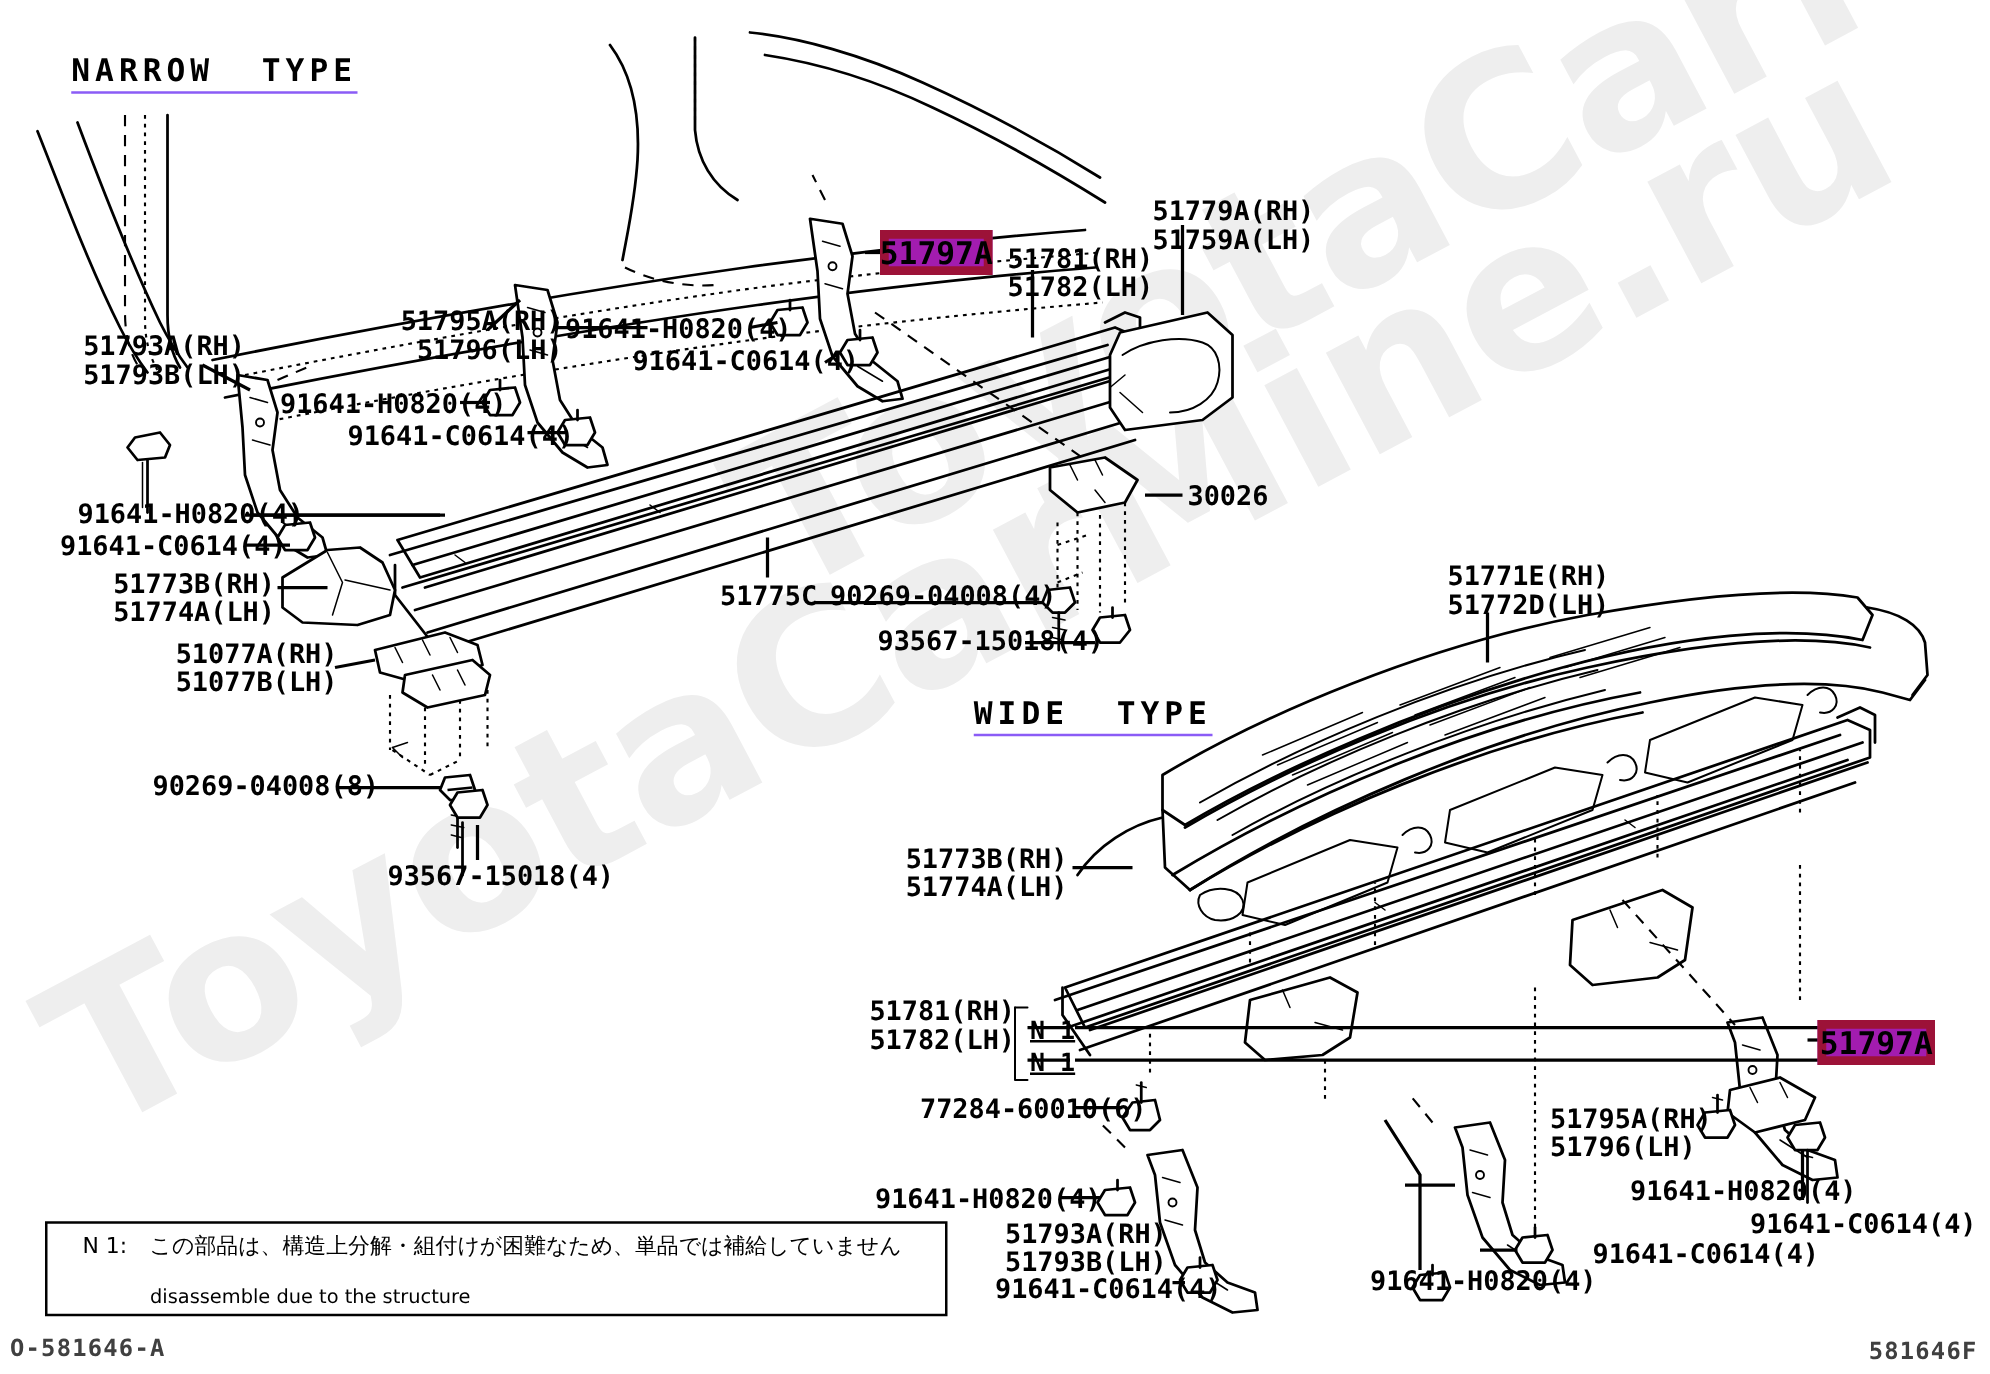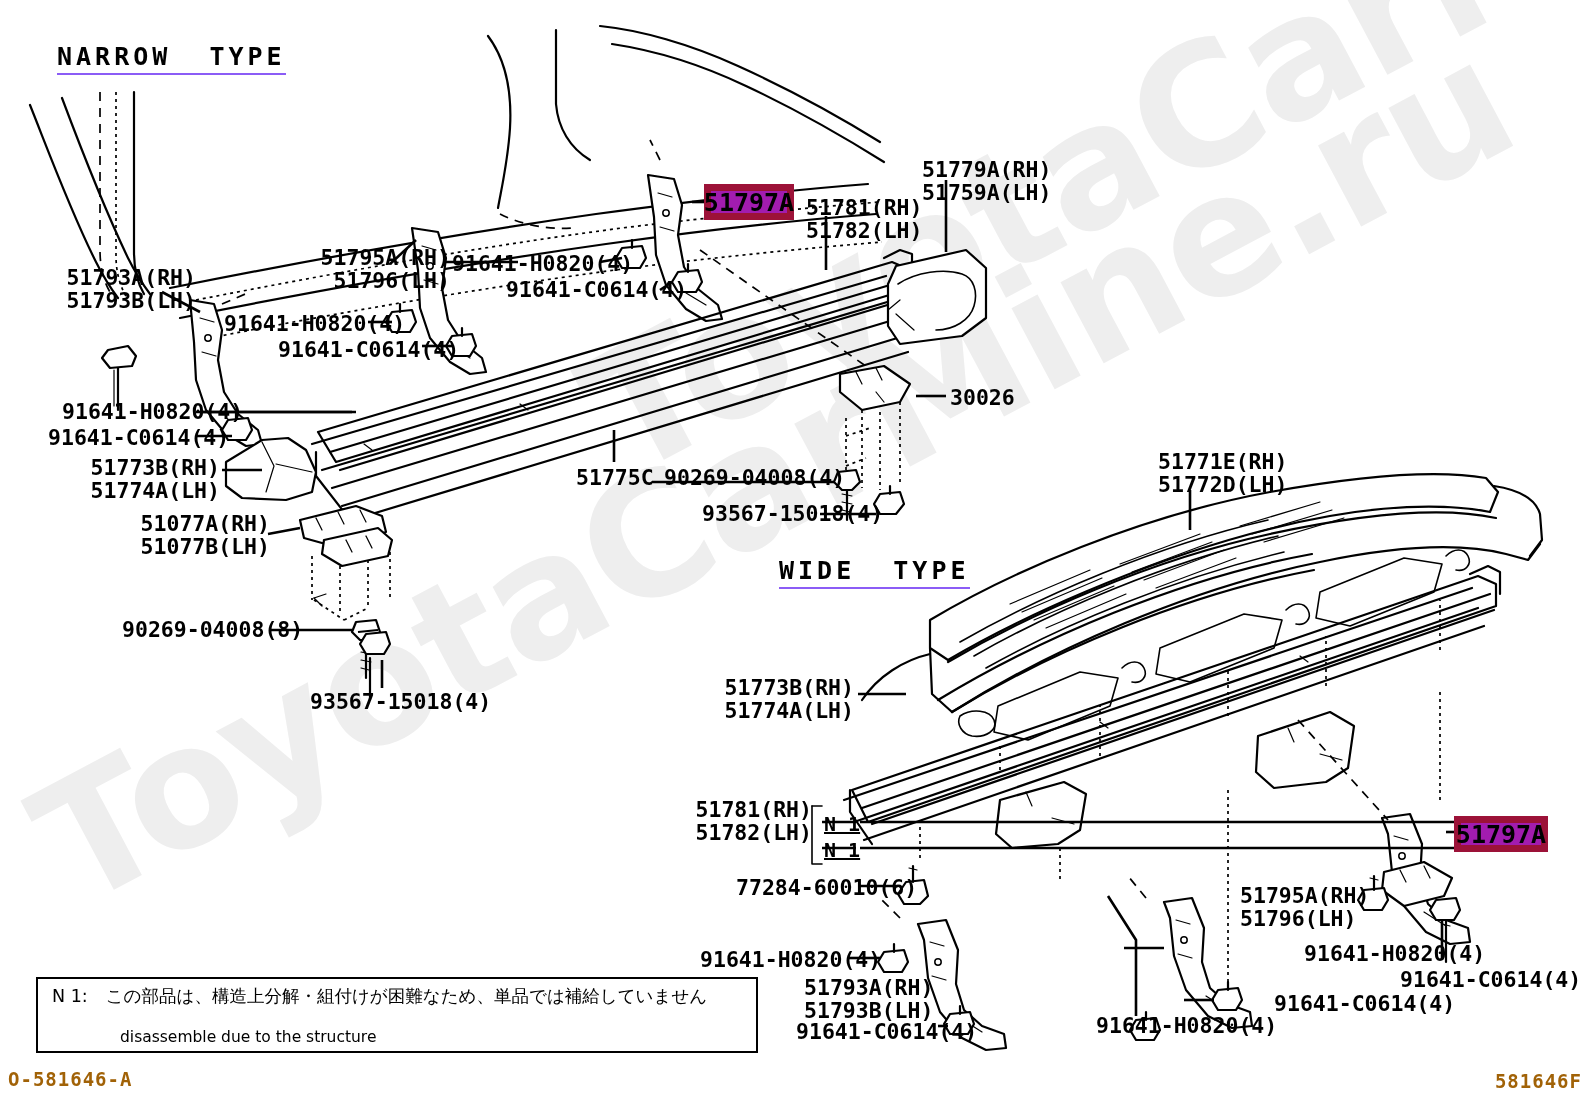--- a/index.html
+++ b/index.html
@@ -79,33 +79,33 @@
     font-family:"DejaVu Sans Mono","Liberation Mono",monospace;
     font-weight:700;font-size:25px;color:#000;letter-spacing:0px;
   }
   
   #notebox{
     position:absolute;
     left:36px;top:977px;width:722px;height:76px;
     border:2px solid #000;background:#fff;box-sizing:border-box;
   }
   .note-jp{
-    position:absolute;left:14px;top:5px;
+    position:absolute;left:28px;top:5px;
     font-family:"DejaVu Sans","Liberation Sans",sans-serif;
     font-size:17.5px;color:#000;white-space:pre;font-weight:400;
   }
   .note-en{
     position:absolute;left:82px;top:32px;
     font-family:"DejaVu Sans","Liberation Sans",sans-serif;
     font-size:15.5px;line-height:17.5px;color:#000;white-space:pre;font-weight:400;
   }
   .corner{
     position:absolute;
     font-family:"DejaVu Sans Mono","Liberation Mono",monospace;
-    font-weight:700;font-size:19px;color:#a16207;white-space:pre;letter-spacing:1px;
+    font-weight:700;font-size:19px;color:#404040;white-space:pre;letter-spacing:1px;
   }
   #code-bl{left:8px;top:1068px;}
   #code-br{right:10px;top:1070px;}
 </style>
 </head>
 <body>
 
 <div id="page">
 
   <div class="wm" id="wm1">ToyotaCarMine.ru</div>

